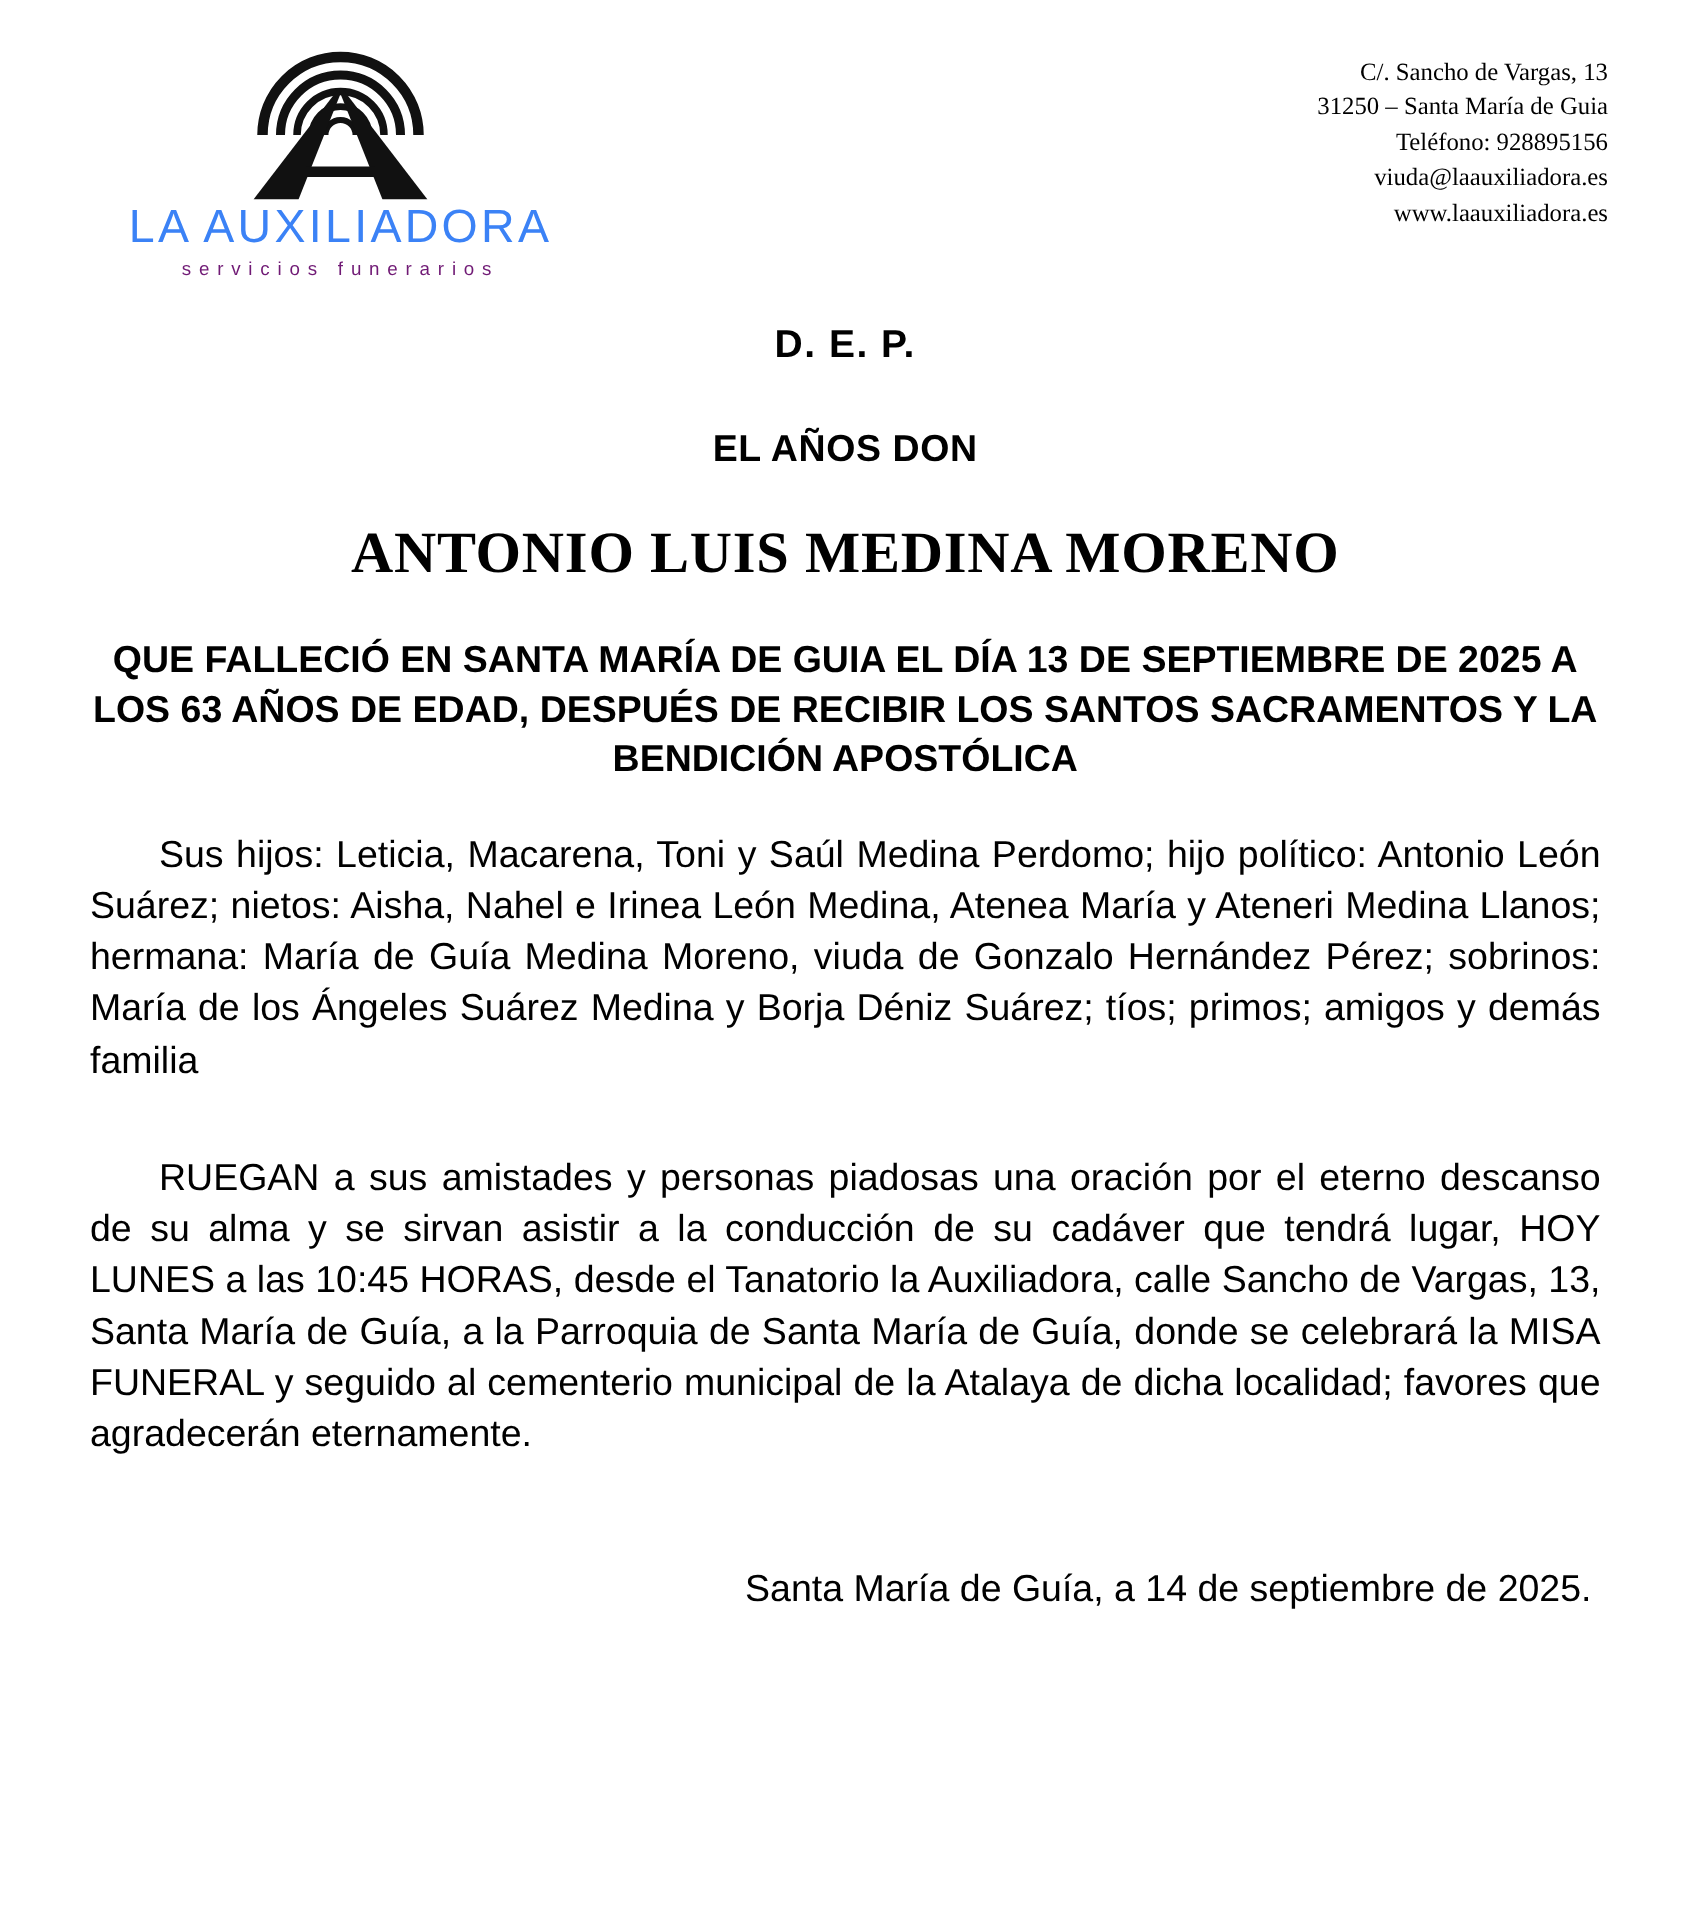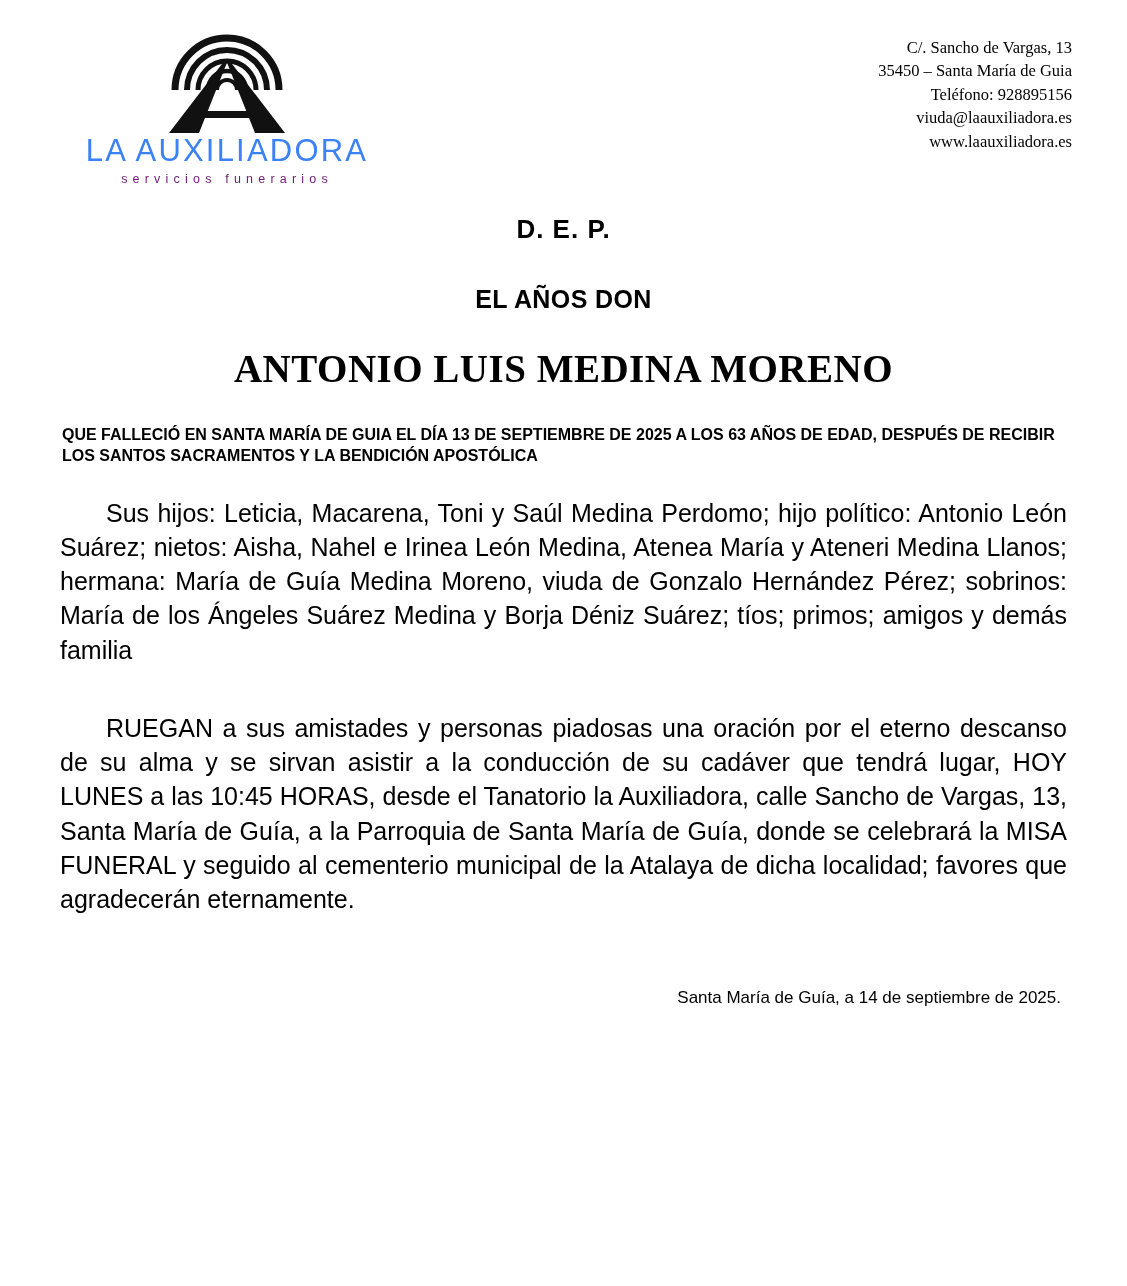--- a/index.html
+++ b/index.html
@@ -92,40 +92,40 @@
   .deceased-name {
     text-align: center;
     font-family: "Liberation Serif", serif;
     font-weight: bold;
     font-size: 39px;
     letter-spacing: 0.5px;
     margin-top: 32px;
     white-space: nowrap;
   }
   .death-info {
-    text-align: left;
+    text-align: center;
     font-weight: bold;
-    font-size: 16px;
+    font-size: 25px;
     line-height: 1.32;
     margin-top: 33px;
     padding: 0 2px;
   }
   .paragraph {
     font-size: 25px;
     line-height: 1.37;
     text-align: justify;
     text-justify: inter-word;
     margin-top: 30px;
     text-indent: 46px;
   }
   .paragraph.second {
     margin-top: 44px;
   }
   .closing {
-    font-size: 17px;
+    font-size: 25px;
     text-align: right;
     margin-top: 72px;
     padding-right: 6px;
   }
 </style>
 </head>
 <body>
 
 <div class="page">
 
@@ -146,21 +146,21 @@
 
           <rect x="-23" y="77" width="46" height="7" fill="#111111"></rect>
         </g>
       </svg>
       <div class="logo-name">LA AUXILIADORA</div>
       <div class="logo-sub">servicios funerarios</div>
     </div>
 
     <div class="contact">
       <div>C/. Sancho de Vargas, 13</div>
-      <div>35450 – Santa María de Guia</div>
+      <div>31250 – Santa María de Guia</div>
       <div>Teléfono: 928895156</div>
       <div>viuda@laauxiliadora.es</div>
       <div>www.laauxiliadora.es</div>
     </div>
 
   </div>
 
   <div class="content">
 
     <div class="dep">D. E. P.</div>

